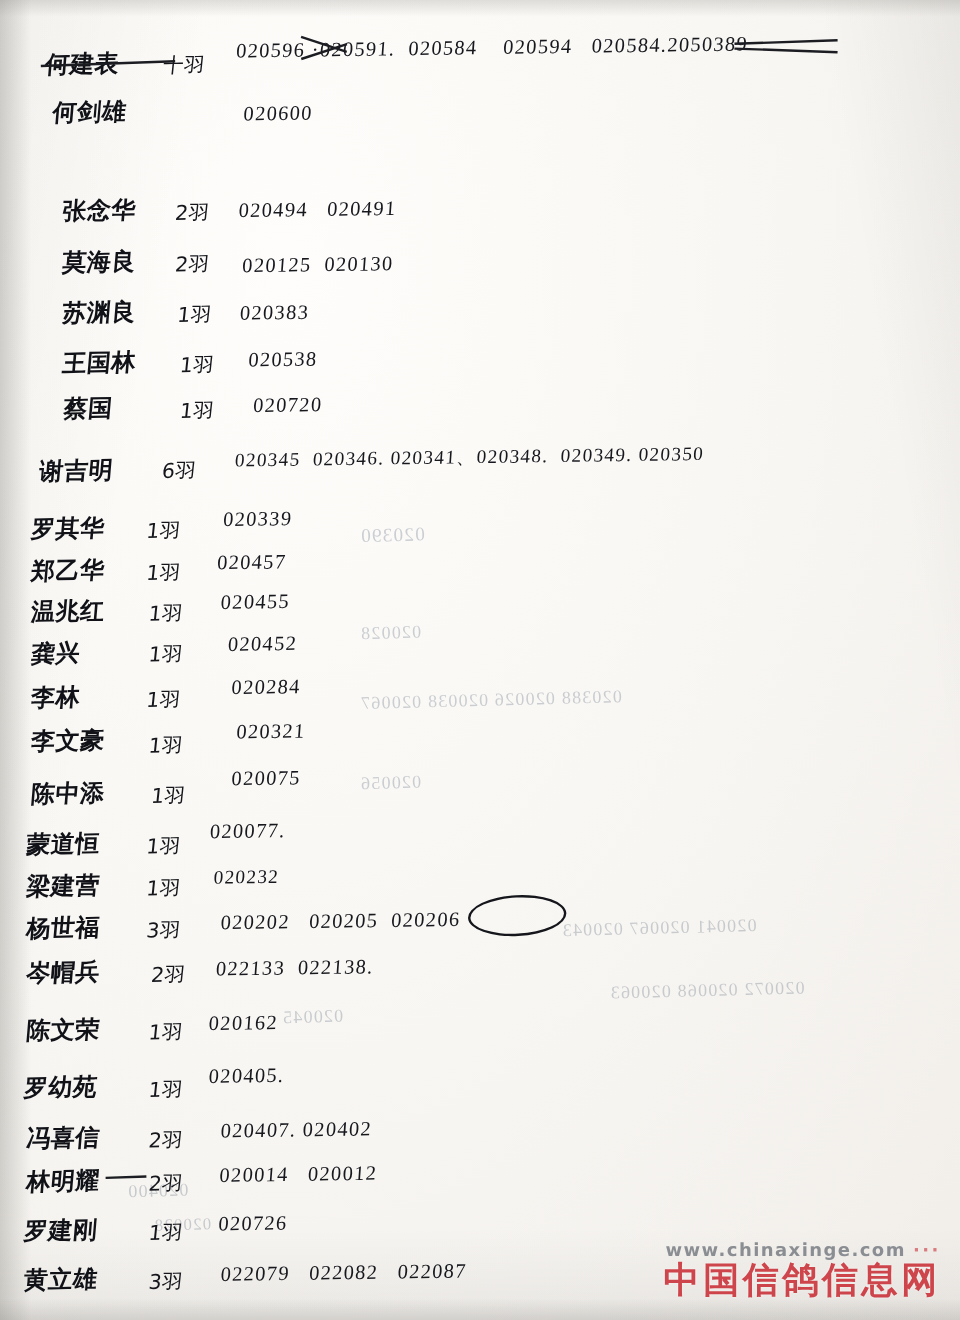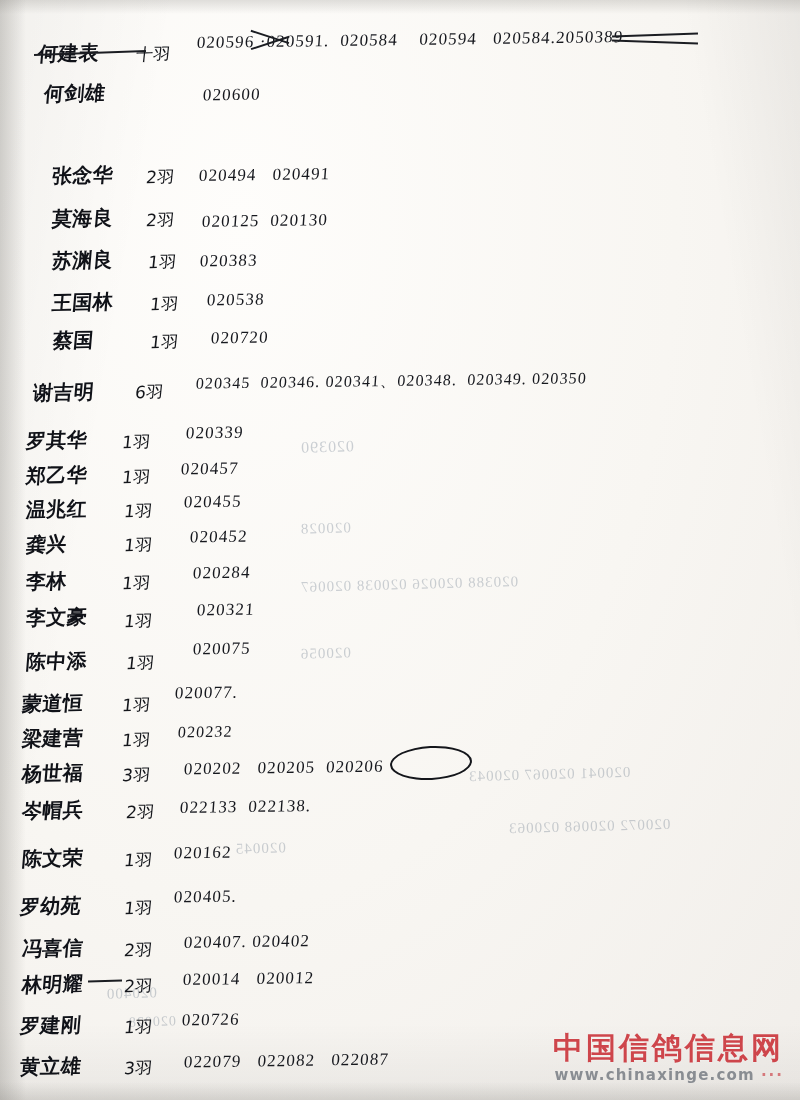--- a/index.html
+++ b/index.html
@@ -255,19 +255,19 @@
 
   <div class="hw hw-name" style="left:20px; top:1012px;">罗建刚</div>
   <div class="hw hw-count" style="left:124px; top:1016px;">1羽</div>
   <div class="hw hw-nums" style="left:182px; top:1010px;">020726</div>
 
   <div class="hw hw-name" style="left:20px; top:1053px;">黄立雄</div>
   <div class="hw hw-count" style="left:124px; top:1057px;">3羽</div>
   <div class="hw hw-nums" style="left:184px; top:1051px;">022079   022082   022087</div>
 
   <div id="watermark">
-    <div id="wm-cn">中国信鸽信息网</div>
     <div id="wm-url">
       <span>www.chinaxinge.com</span><span class="wm-dots">···</span>
     </div>
+    <div id="wm-cn">中国信鸽信息网</div>
   </div>
 
 </div>
 
 </body></html>

